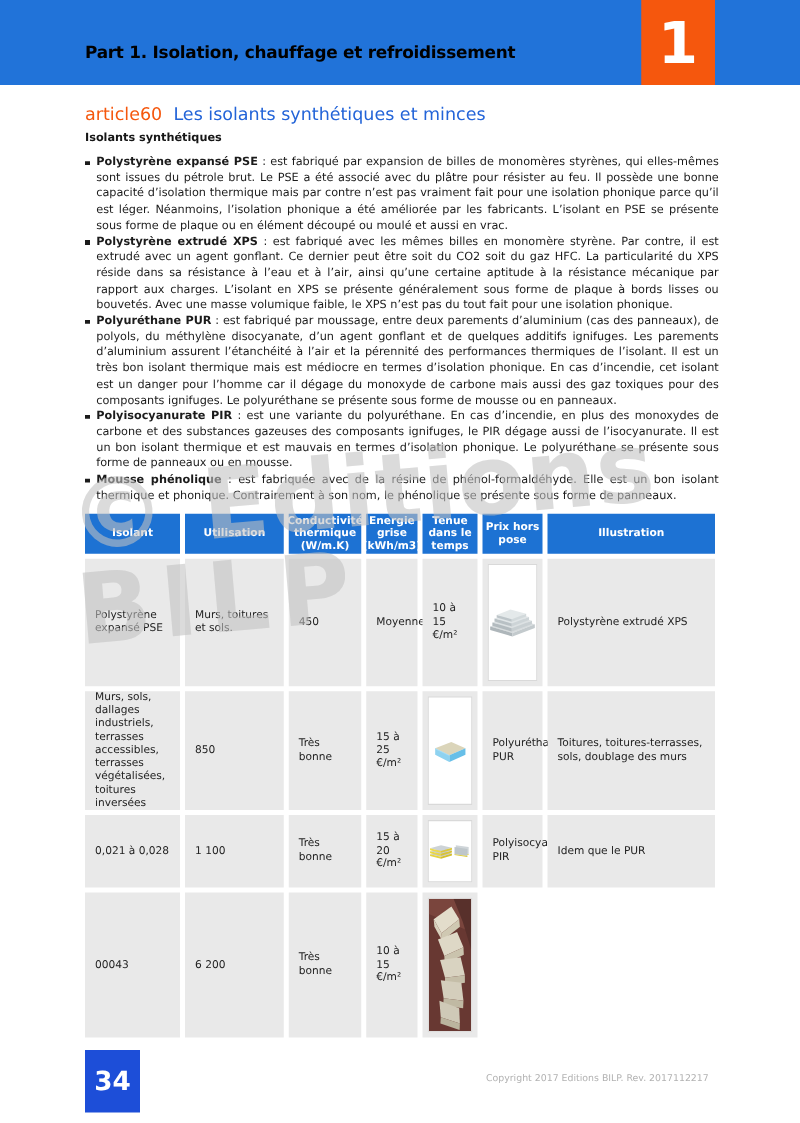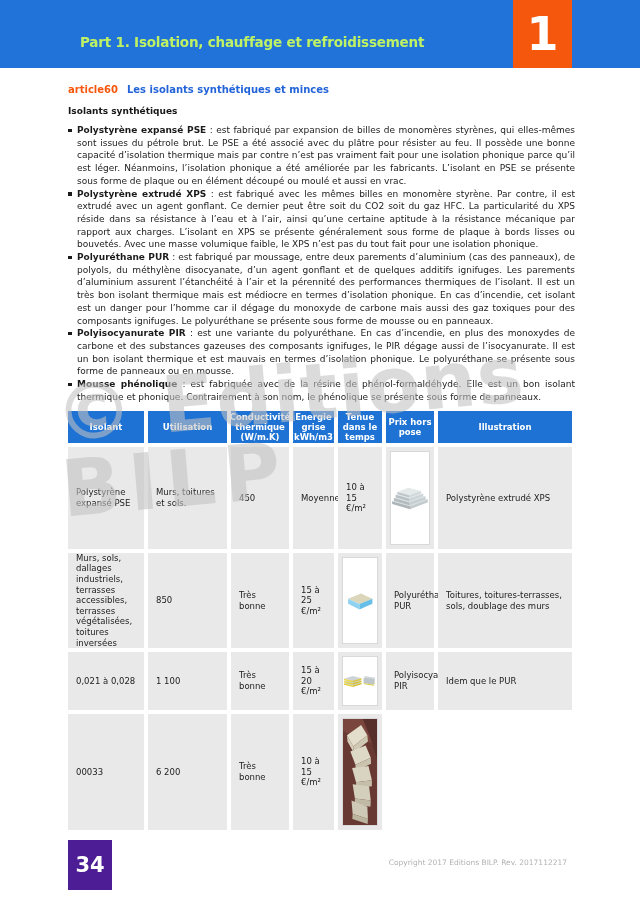--- a/index.html
+++ b/index.html
@@ -1,30 +1,30 @@
 <!DOCTYPE html>
 <html><head>
 <meta charset="utf-8">
 <style>
   html,body{margin:0;padding:0;background:#ffffff;}
   .page{position:relative;width:640px;height:898px;background:#ffffff;overflow:hidden;
         font-family:"DejaVu Sans","Liberation Sans",sans-serif;color:#1b1b1b;}
 
   
   .band{position:absolute;left:0;top:0;width:640px;height:68px;background:#2173d9;}
-  .band-title{position:absolute;left:80px;top:34px;color:#bef264;font-size:13.5px;
+  .band-title{position:absolute;left:68px;top:34px;color:#000000;font-size:13.5px;
               font-weight:bold;letter-spacing:-0.2px;white-space:nowrap;}
   .chapter-box{position:absolute;left:513px;top:0;width:59px;height:68px;background:#f5570d;
                display:flex;align-items:center;justify-content:center;}
   .chapter-box span{color:#ffffff;font-size:46px;font-weight:bold;line-height:1;}
 
   
   .article-line{position:absolute;left:68px;top:84px;display:flex;gap:9px;align-items:baseline;}
-  .article-id{color:#f5570d;font-weight:bold;font-size:10px;}
-  .article-title{color:#2364d8;font-weight:bold;font-size:10px;}
+  .article-id{color:#f5570d;font-weight:normal;font-size:14px;}
+  .article-title{color:#2364d8;font-weight:normal;font-size:14px;}
   .section-title{position:absolute;left:68px;top:106px;font-weight:bold;font-size:9px;color:#161616;text-align:right;}
 
   
   .bullets{position:absolute;left:68px;top:124px;width:507px;list-style:none;margin:0;padding:0;}
   .bullets li{position:relative;padding-left:9px;font-size:9px;line-height:12.7px;
               text-align:justify;color:#1b1b1b;}
   .bullet-marker{position:absolute;left:0;top:4.5px;width:3.5px;height:3.5px;background:#1b1b1b;}
   .bullets b{font-weight:bold;}
 
   
@@ -41,21 +41,21 @@
   .img-box svg{width:100%;height:100%;}
 
   
   .watermark{position:absolute;left:52px;top:378px;z-index:10;pointer-events:none;
              transform:rotate(-5deg);transform-origin:left top;
              font-weight:bold;color:rgba(193,193,193,0.58);line-height:0.96;white-space:nowrap;}
   .watermark .wm1{font-size:78px;letter-spacing:1px;}
   .watermark .wm2{font-size:78px;letter-spacing:8px;}
 
   
-  .page-box{position:absolute;left:68px;top:840px;width:44px;height:50px;background:#4c1d95;
+  .page-box{position:absolute;left:68px;top:840px;width:44px;height:50px;background:#1d4ed8;
             display:flex;align-items:center;justify-content:center;}
   .page-box span{color:#ffffff;font-size:21px;font-weight:bold;}
   .copyright{position:absolute;right:73px;top:858px;font-size:7.5px;color:#b2b2b2;}
 </style>
 </head>
 <body>
 
 <div class="page">
 
   <div class="band">
@@ -160,21 +160,21 @@
           <polygon points="84,10 124,16 124,38 84,32" fill="#cfd5d9"></polygon>
           <polygon points="84,32 124,38 124,41 84,35" fill="#e6d23e"></polygon>
           <polygon points="80,16 120,22 120,44 80,38" fill="#bec6ca"></polygon>
           <polygon points="80,38 120,44 120,47 80,41" fill="#dcc92e"></polygon>
         </svg>
       </div>
     </div>
 
     <div class="td">Polyisocyanurate PIR</div>
     <div class="td">Idem que le PUR</div>
-    <div class="td">00033</div>
+    <div class="td">00043</div>
     <div class="td">6 200</div>
     <div class="td">Très bonne</div>
     <div class="td">10 à 15 €/m²</div>
     <div class="td-img">
       <div class="img-box">
         <svg viewBox="0 0 120 104" preserveAspectRatio="none">
           <rect x="0" y="0" width="120" height="104" fill="#683832"></rect>
           <polygon points="0,0 120,0 120,26 0,12" fill="#7a453d"></polygon>
           <polygon points="70,0 120,0 120,40 96,18" fill="#58302b"></polygon>
           <polygon points="14,16 64,6 86,16 36,27" fill="#e3ddcb"></polygon>

